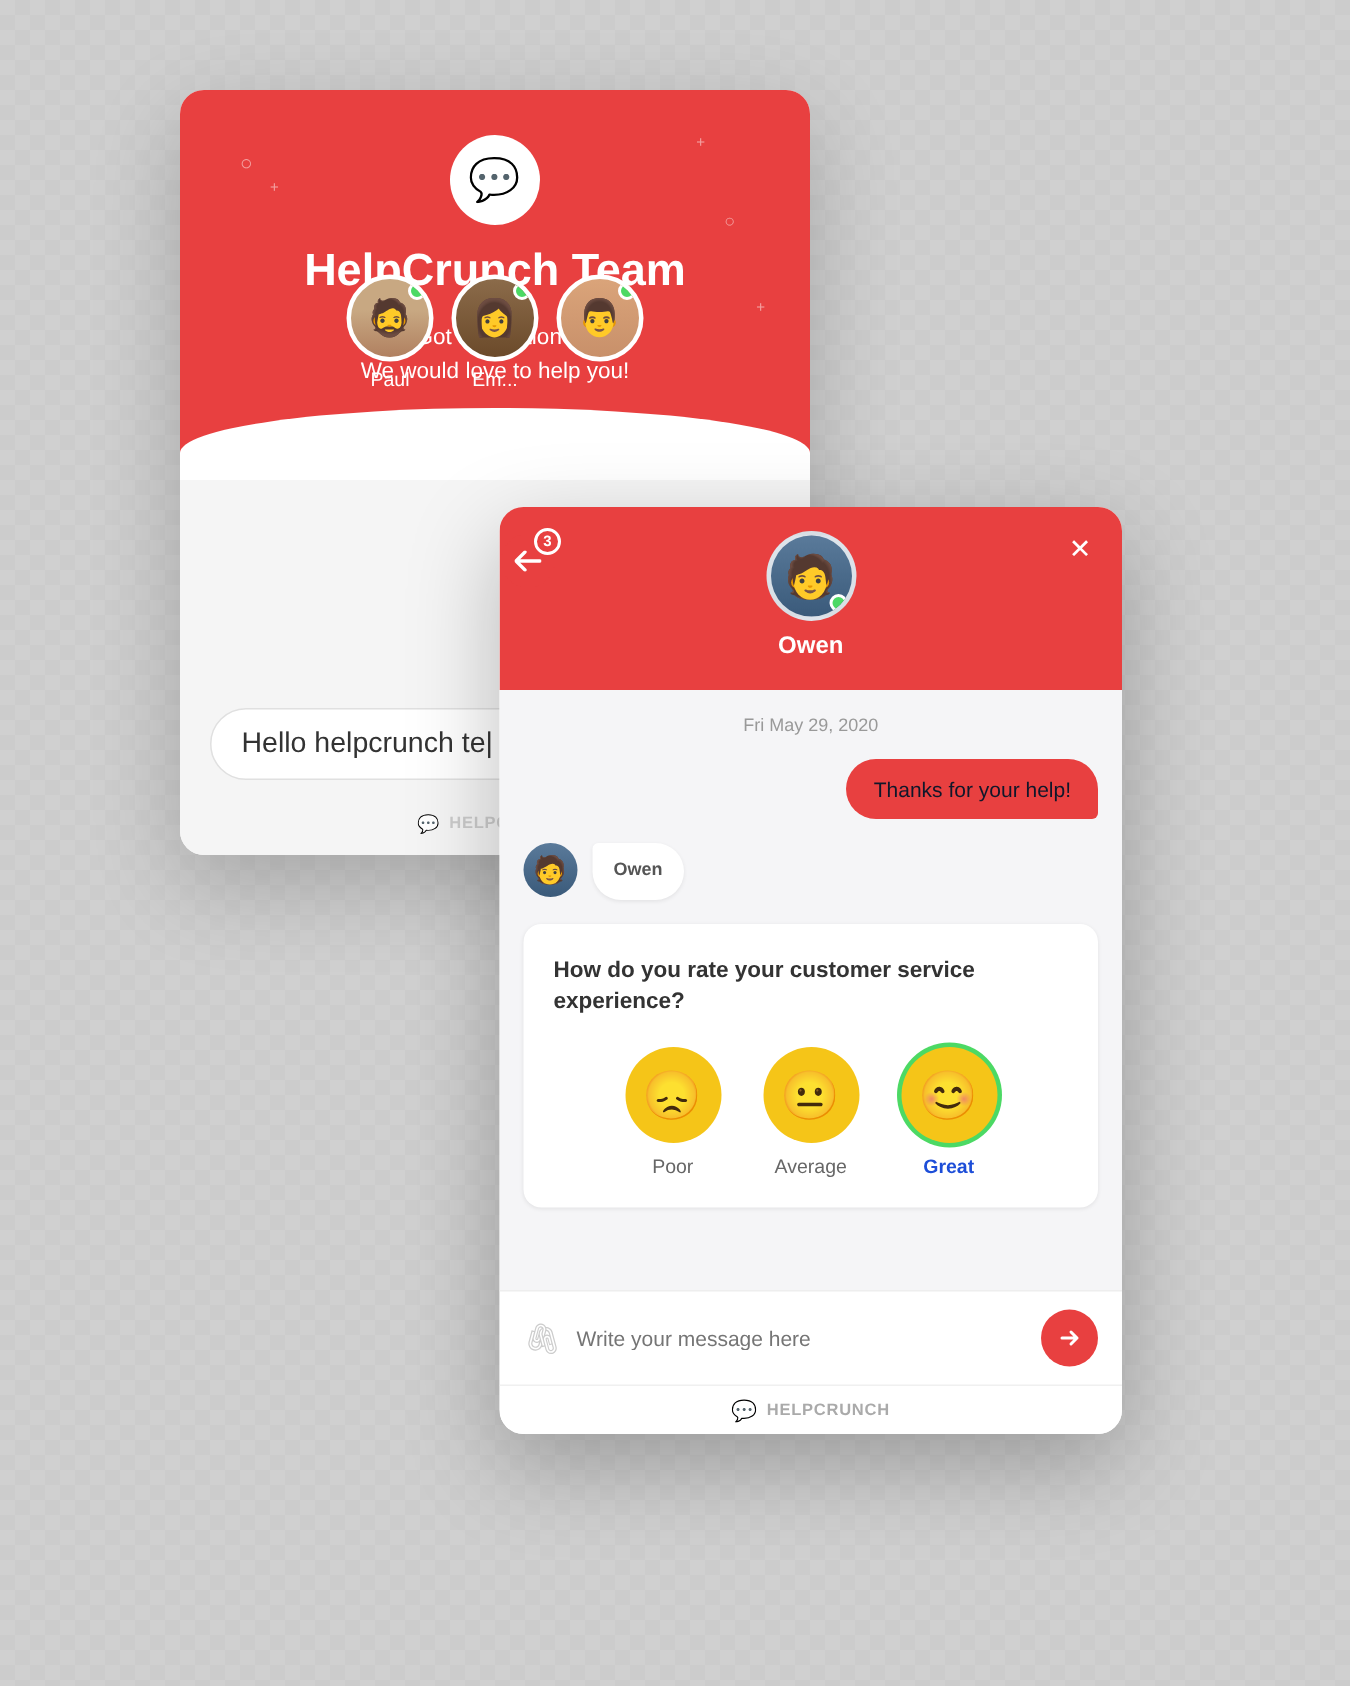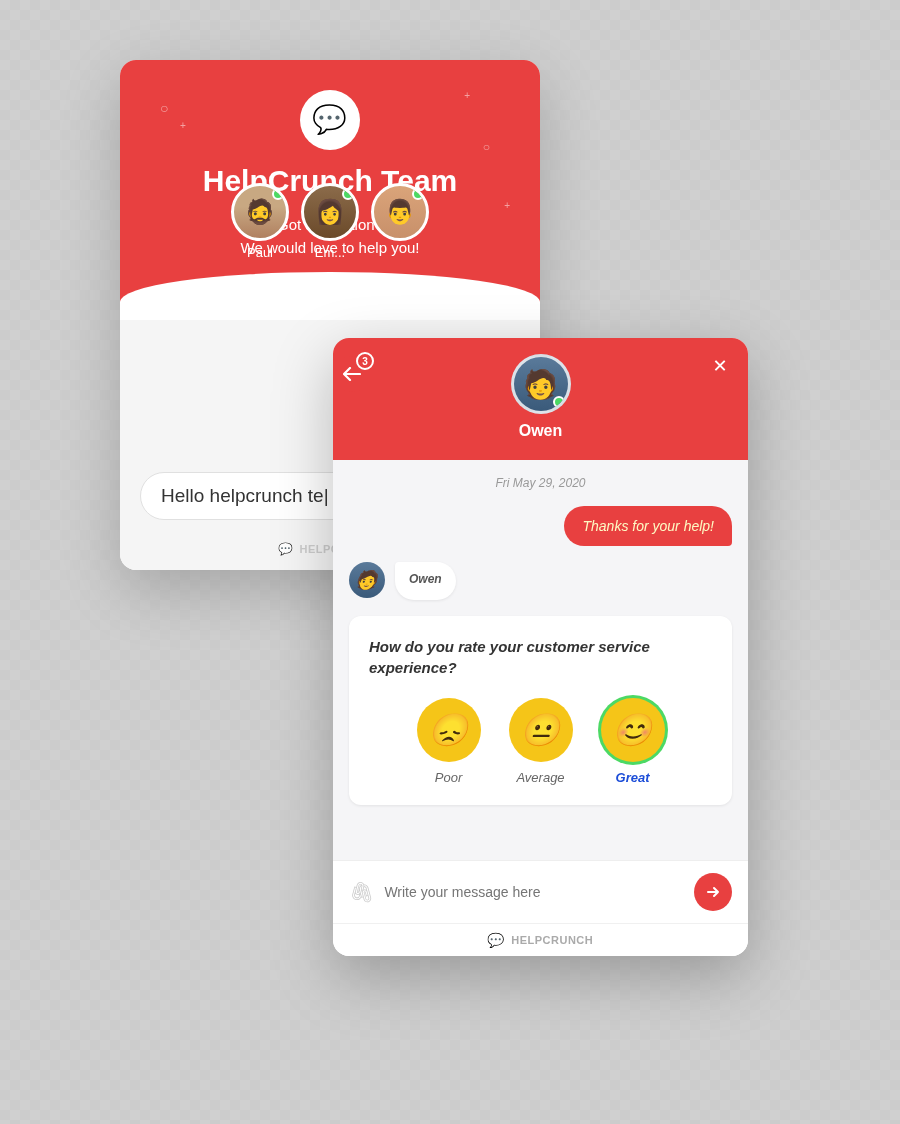--- a/index.html
+++ b/index.html
@@ -239,36 +239,35 @@
       color: white;
       font-size: 16px;
       font-weight: 600;
     }
 
     
     .chat-body {
       background: #f5f5f7;
       padding: 16px;
       min-height: 400px;
-      font-style: italic;
     }
     .chat-date {
       text-align: center;
       color: #999;
       font-size: 12px;
       margin-bottom: 16px;
     }
     .chat-bubble-user {
       display: flex;
       justify-content: flex-end;
       margin-bottom: 16px;
     }
     .bubble-user {
       background: #e84040;
-      color: #fef9c3;
+      color: #0f172a;
       padding: 12px 18px;
       border-radius: 20px 20px 4px 20px;
       font-size: 14px;
       max-width: 80%;
     }
     .chat-bubble-agent {
       display: flex;
       gap: 10px;
       margin-bottom: 16px;
       align-items: flex-start;

